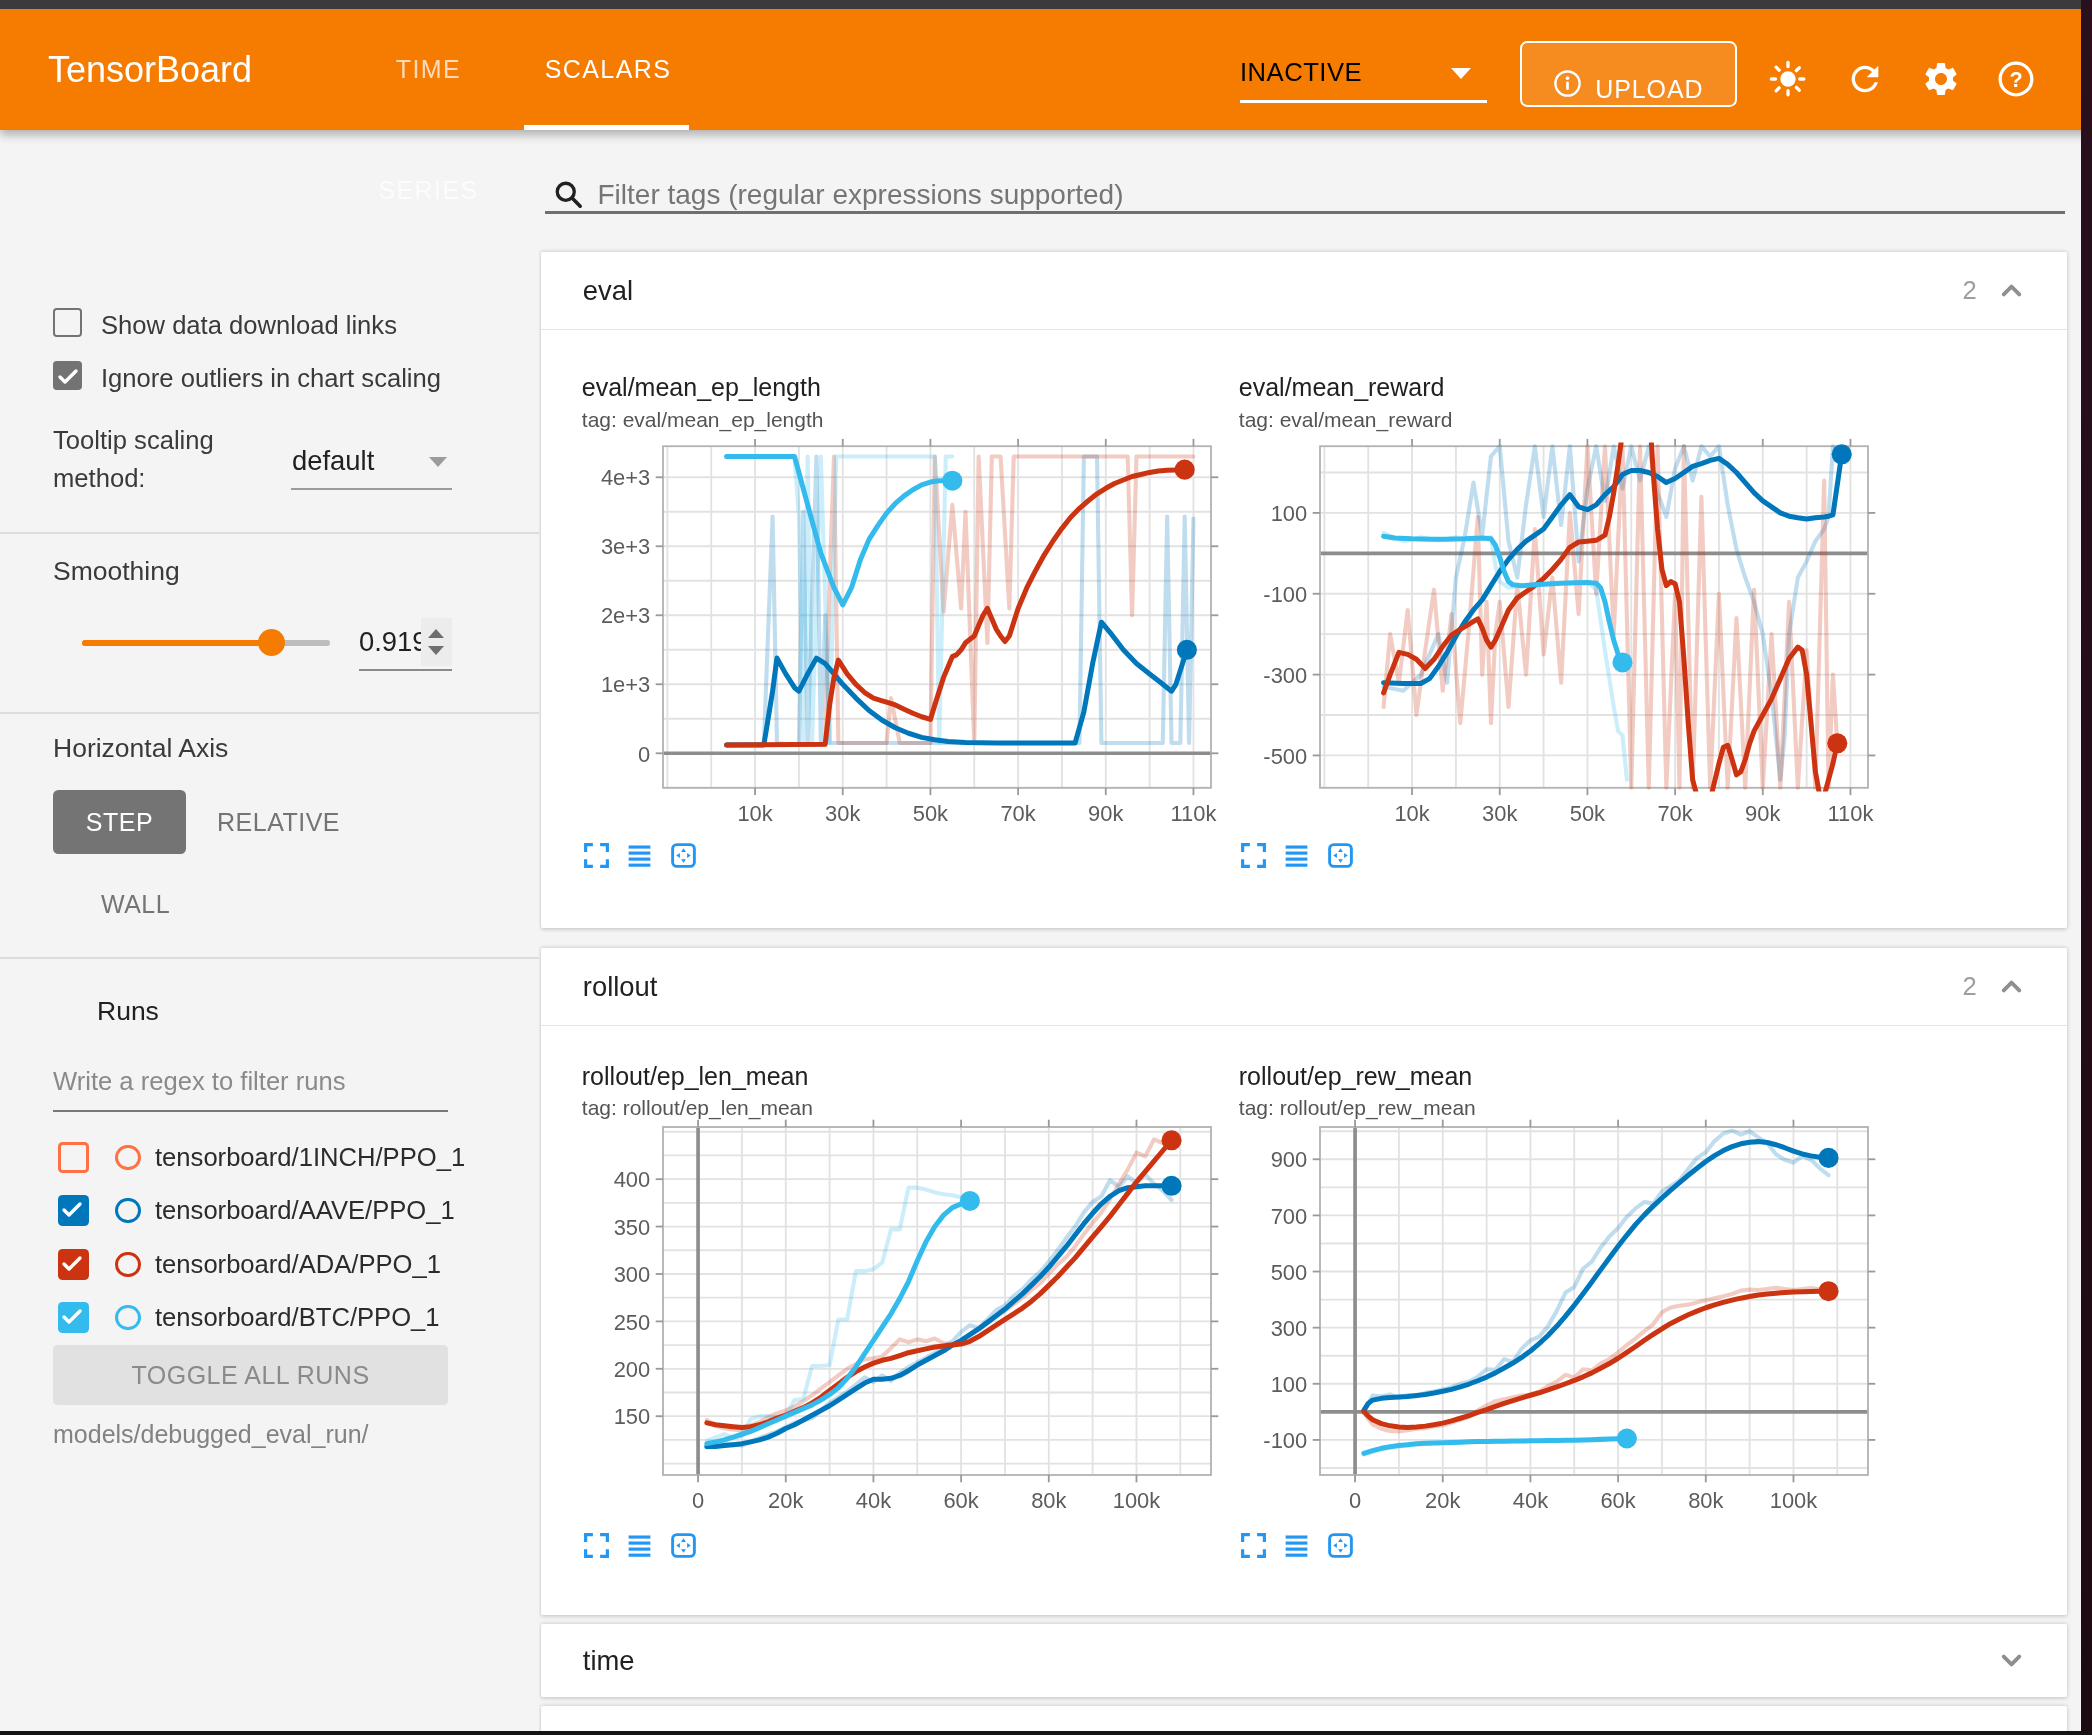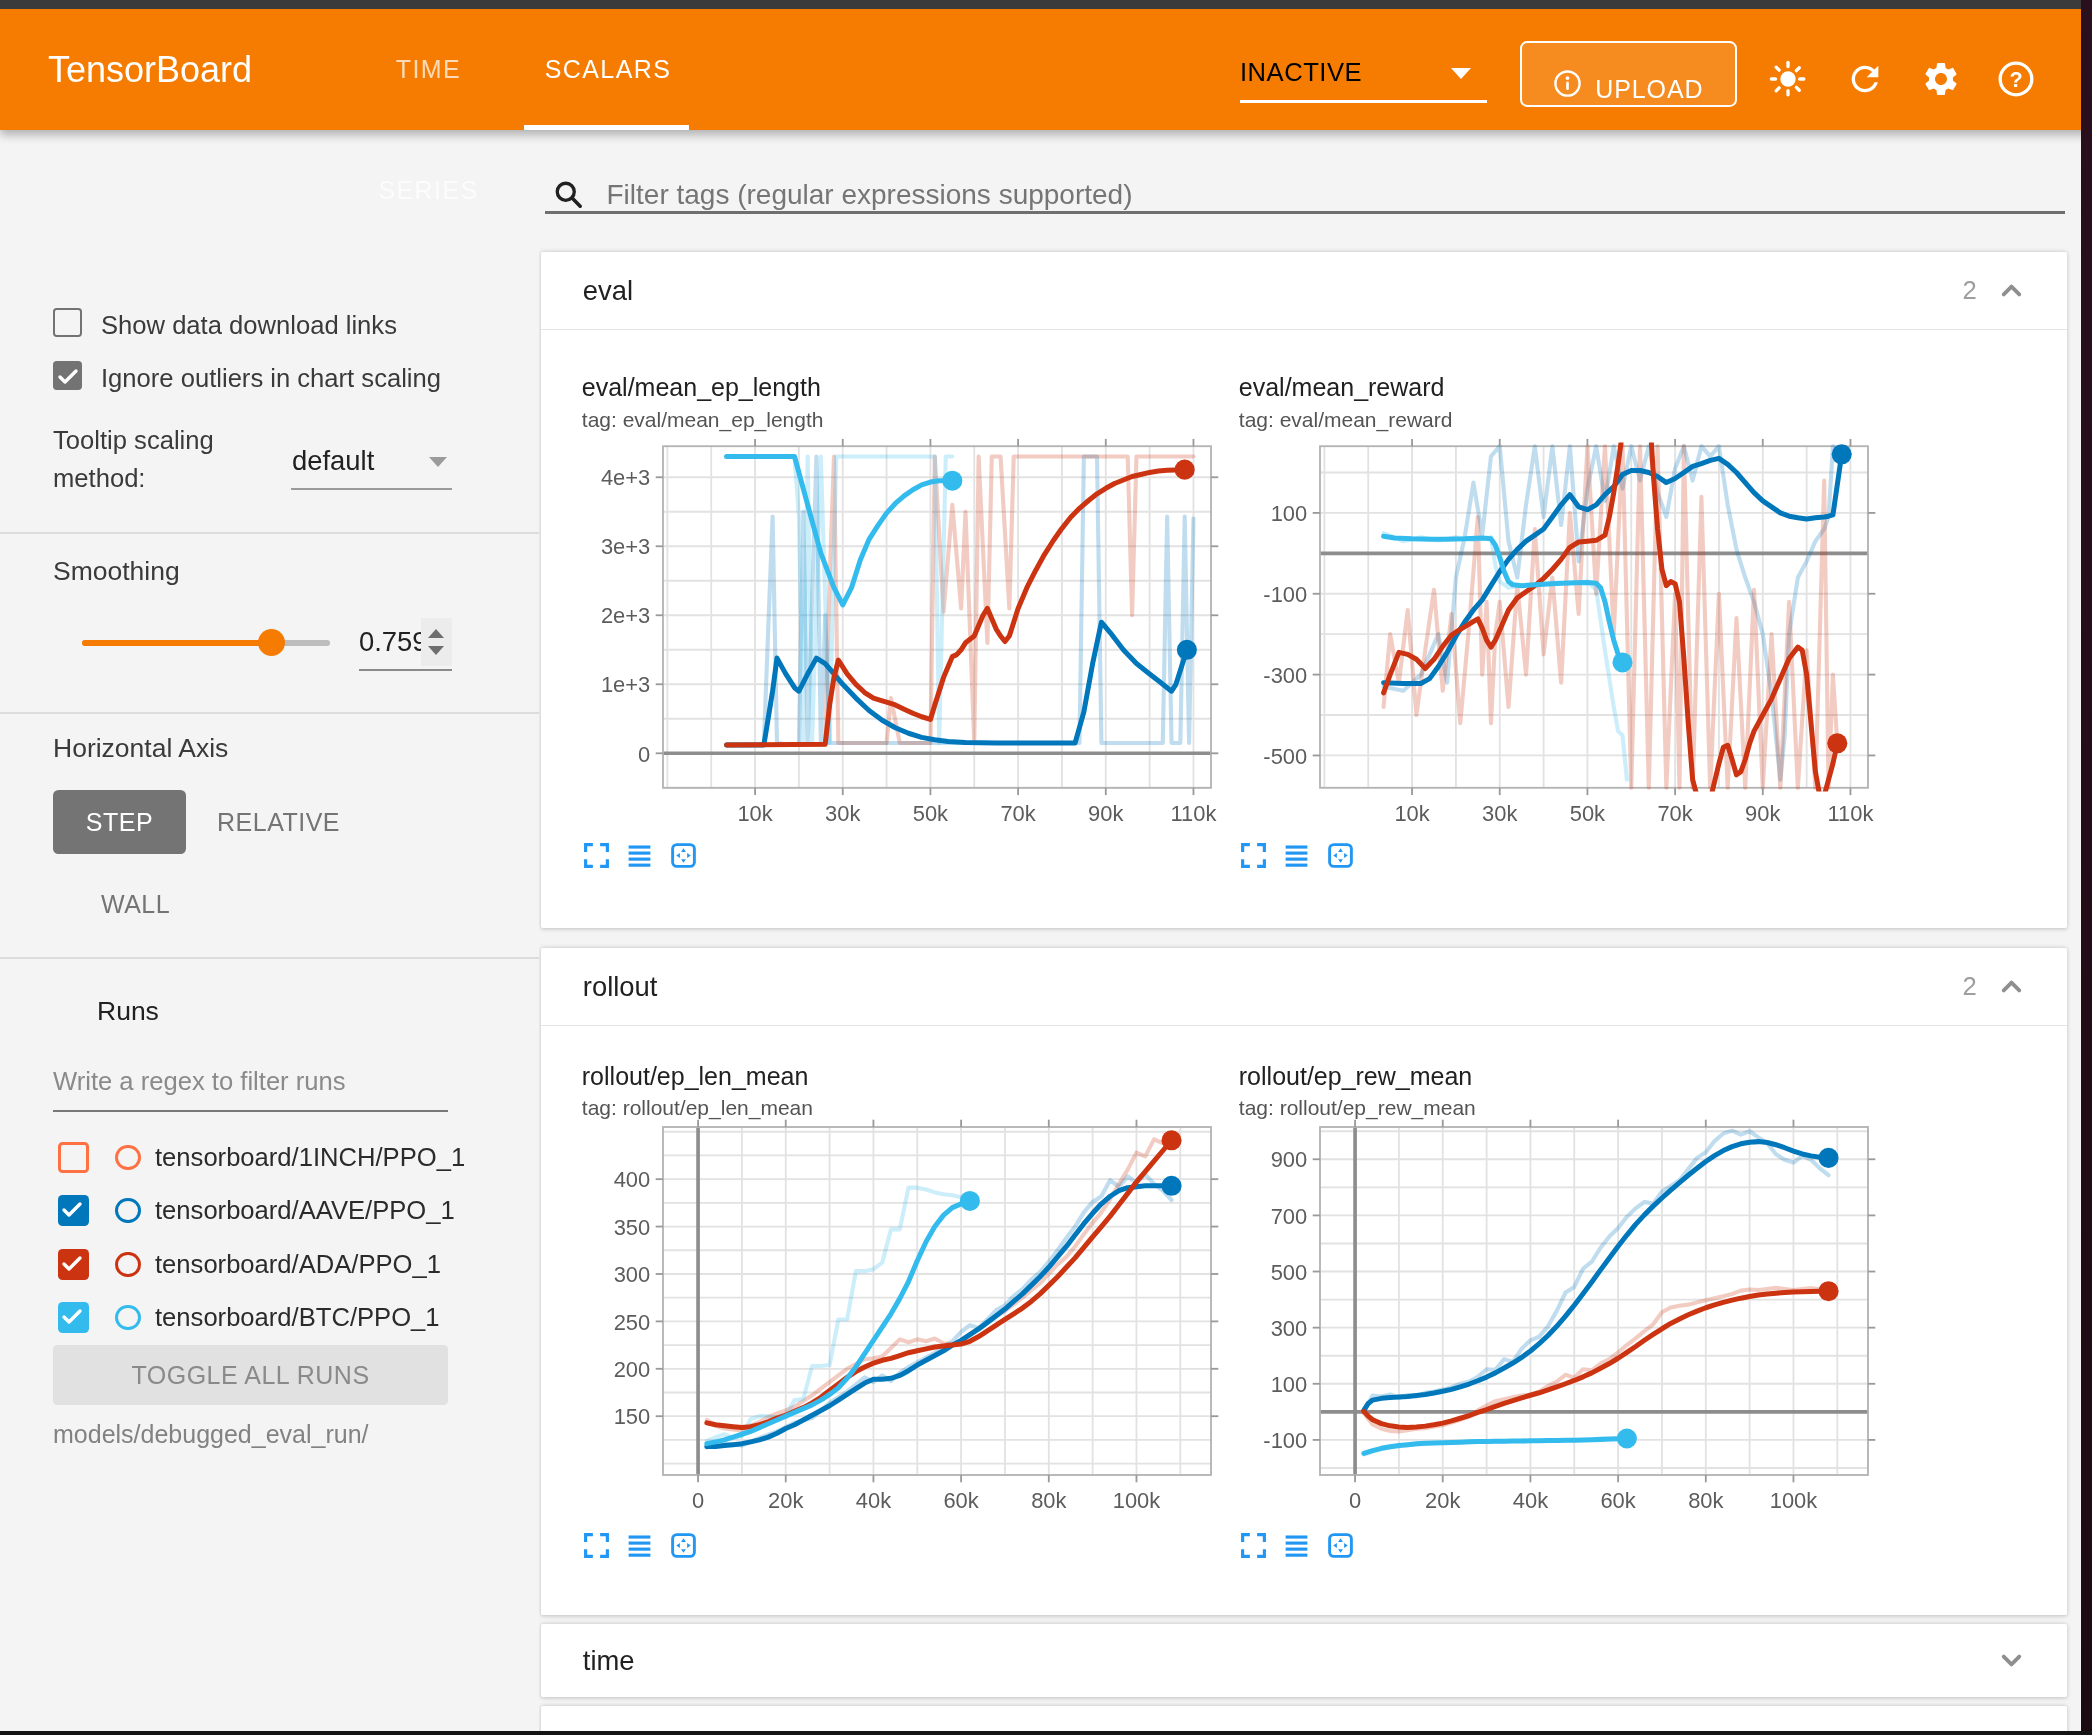--- a/index.html
+++ b/index.html
@@ -73,21 +73,21 @@
   .run-cb svg{position:absolute;left:1.8px;top:2.7px;}
   .run-circle{position:absolute;left:115px;top:13.7px;width:25.6px;height:25.6px;border-radius:50%;box-sizing:border-box;background:transparent;}
   .run-name{position:absolute;left:155px;font-size:25.6px;color:#2b2b2b;line-height:53px;white-space:nowrap;}
   #toggle-all{left:53px;top:1215px;width:395px;height:60px;background:#e1e1e1;border-radius:4.6px;color:#8a8a8a;
     font-size:25px;letter-spacing:0.5px;text-align:center;line-height:60px;cursor:pointer;}
   #runs-dir{left:53px;top:1290px;font-size:25px;color:#828282;}
 
   
   #main{left:539px;top:130px;width:1542px;height:1602px;background:#f4f4f4;z-index:5;}
   #tag-filter{position:absolute;left:5.5px;top:37px;width:1528px;height:55px;}
-  #tag-filter-placeholder{position:absolute;left:62px;top:0;font-size:28px;color:#757575;line-height:55px;}
+  #tag-filter-placeholder{position:absolute;left:53px;top:0;font-size:28px;color:#757575;line-height:55px;}
   #tag-filter-icon{position:absolute;left:7.3px;top:11px;}
   #tag-filter-underline{position:absolute;left:5.5px;top:81px;width:1520px;height:2.7px;background:#6f6f6f;}
 
   .card{position:absolute;left:1.8px;width:1526px;background:#fff;box-shadow:0 0.9px 4.6px rgba(0,0,0,.22);border-radius:1.8px;}
   #card-eval{top:122px;height:676px;}
   #card-rollout{top:818px;height:667px;}
   #card-time{top:1494px;height:73px;}
   #card-next{top:1576px;height:29px;}
   .card-header{position:absolute;left:0;top:0;width:100%;height:77px;cursor:pointer;}
   .card-title{position:absolute;left:42px;top:0;font-size:27.4px;color:#212121;line-height:77px;}
@@ -190,21 +190,21 @@
   </div>
   <div class="abs" id="tooltip-underline"></div>
 
   <div class="divider" style="top:402px;"></div>
 
   <div class="side-label" style="top:426px;">Smoothing</div>
   <div class="abs" id="slider-track-on"></div>
   <div class="abs" id="slider-track-off"></div>
   <div class="abs" id="slider-thumb"></div>
   <div class="abs" id="smooth-value">
-    <span id="smooth-number">0.759</span>
+    <span id="smooth-number">0.919</span>
     <span id="smooth-spinner">
         <span class="up"></span>
         <span class="dn"></span>
       </span>
   </div>
   <div class="abs" id="smooth-underline"></div>
 
   <div class="divider" style="top:582px;"></div>
 
   <div class="side-label" style="top:603px;">Horizontal Axis</div>

